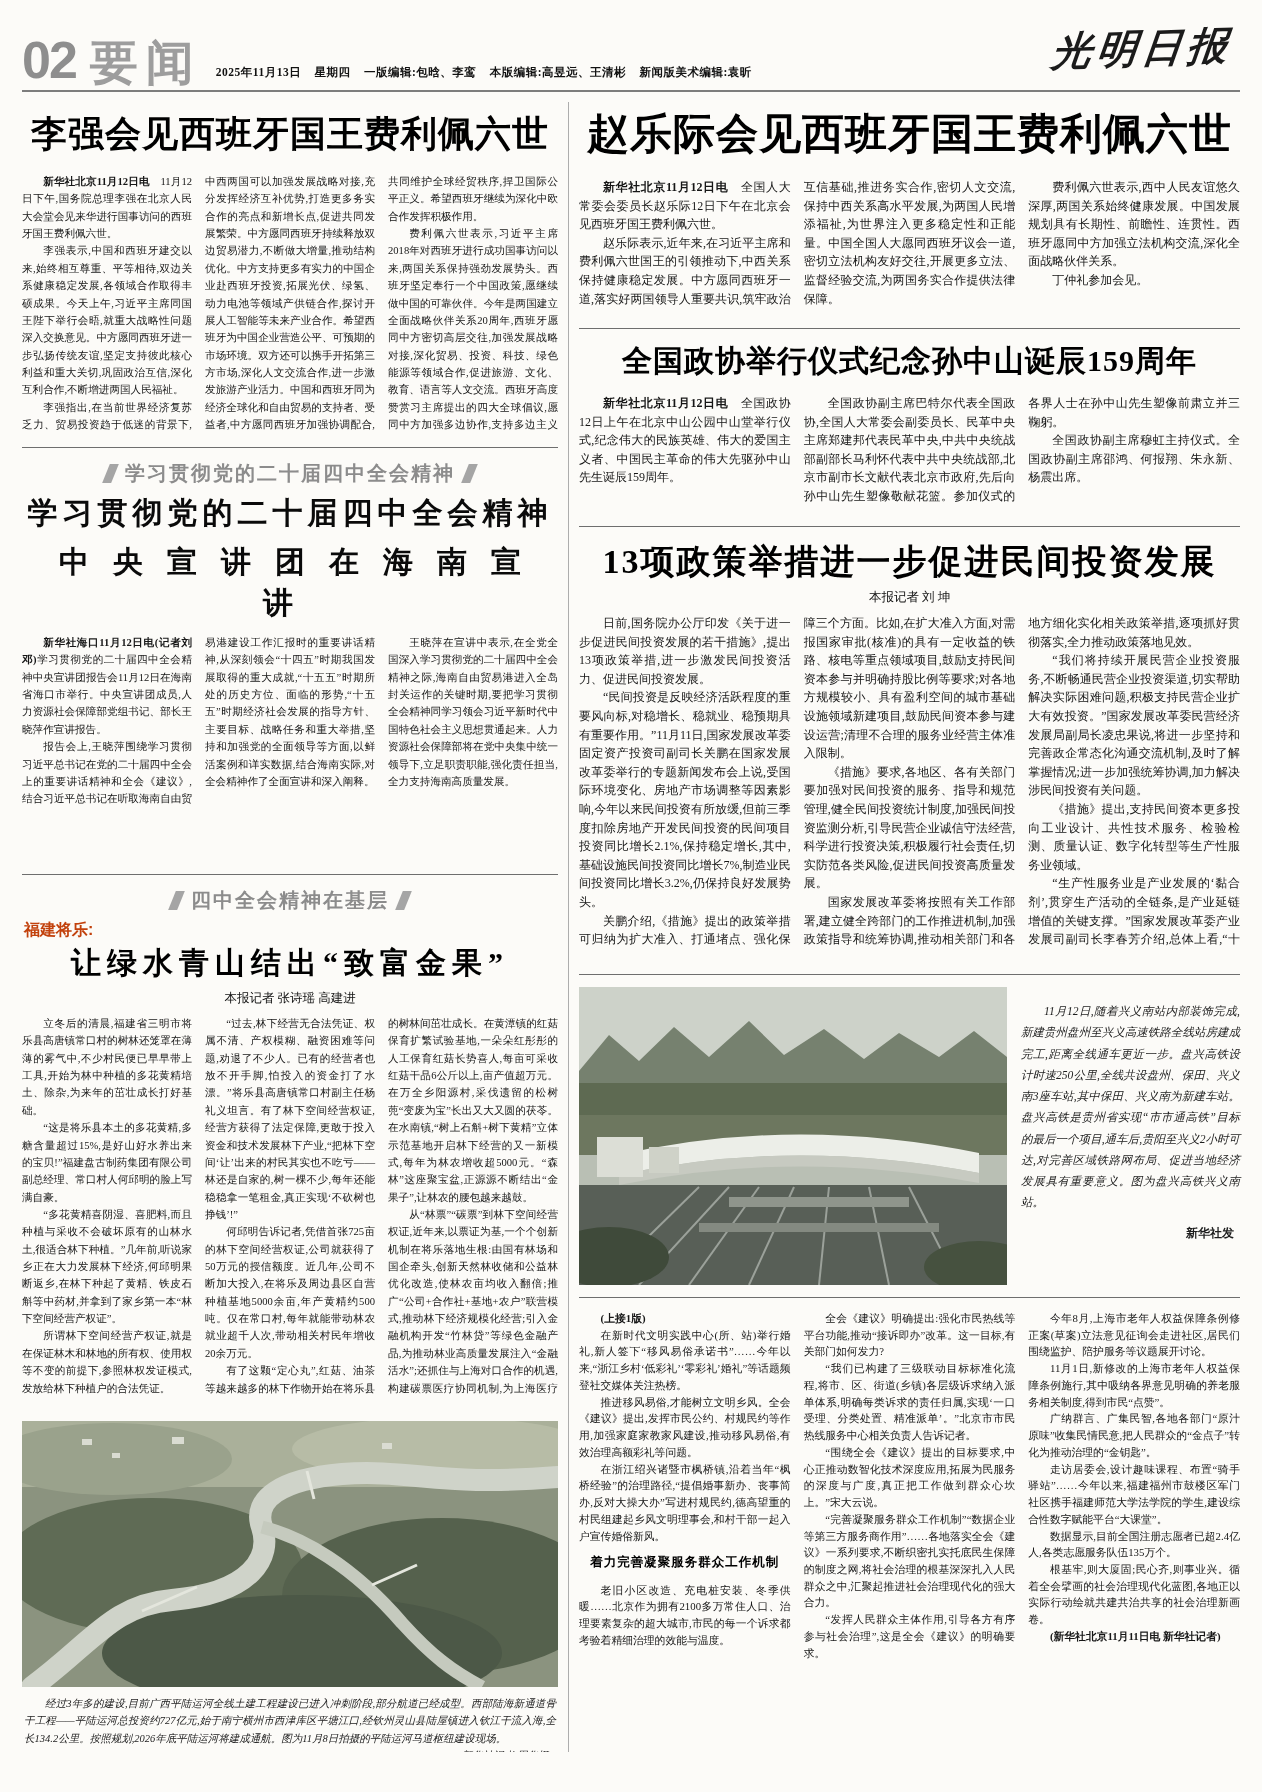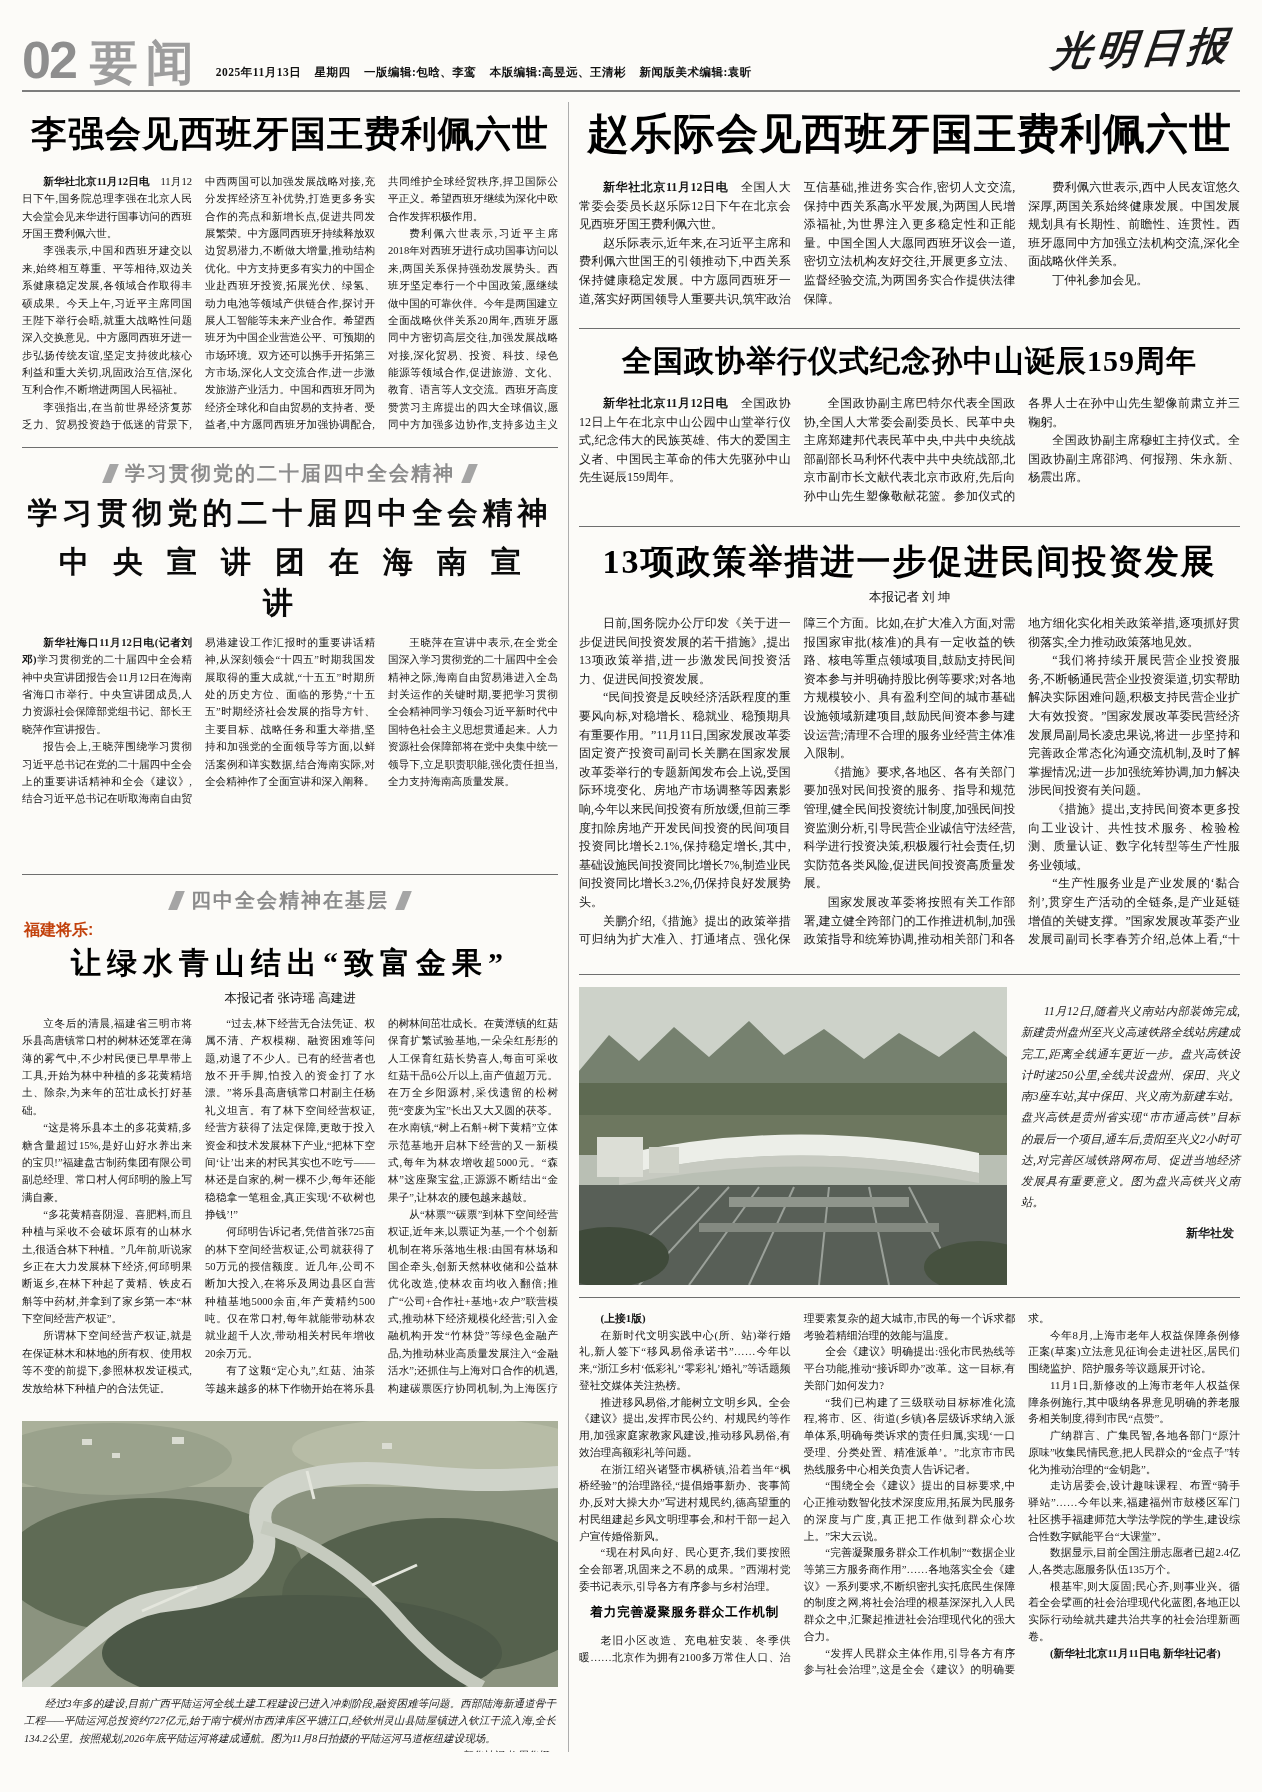--- a/index.html
+++ b/index.html
@@ -150,21 +150,21 @@
             <line x1="285" y1="50" x2="292" y2="78"></line>
             <line x1="350" y1="164" x2="395" y2="144"></line>
           </g>
           <g fill="#dadcd2">
             <rect x="60" y="18" width="10" height="6"></rect>
               <rect x="90" y="32" width="8" height="5"></rect>
             <rect x="150" y="16" width="12" height="7"></rect>
               <rect x="360" y="22" width="10" height="6"></rect>
           </g>
         </svg>
-        <p class="caption">经过3年多的建设,目前广西平陆运河全线土建工程建设已进入冲刺阶段,融资困难等问题。西部陆海新通道骨干工程——平陆运河总投资约727亿元,始于南宁横州市西津库区平塘江口,经钦州灵山县陆屋镇进入钦江干流入海,全长134.2公里。按照规划,2026年底平陆运河将建成通航。图为11月8日拍摄的平陆运河马道枢纽建设现场。</p>
+        <p class="caption">经过3年多的建设,目前广西平陆运河全线土建工程建设已进入冲刺阶段,部分航道已经成型。西部陆海新通道骨干工程——平陆运河总投资约727亿元,始于南宁横州市西津库区平塘江口,经钦州灵山县陆屋镇进入钦江干流入海,全长134.2公里。按照规划,2026年底平陆运河将建成通航。图为11月8日拍摄的平陆运河马道枢纽建设现场。</p>
         <p class="credit">新华社记者 周华摄</p>
       </article>
 
     </section>
 
     <div class="vrule"></div>
 
     <section class="col-right">
 
       <article>
@@ -243,21 +243,20 @@
       </div>
 
       <hr class="rule">
 
       <article>
         <div class="cols3 body-right body-shangjie">
             <p class="para"><b>(上接1版)</b></p>
             <p class="para">在新时代文明实践中心(所、站)举行婚礼,新人签下“移风易俗承诺书”……今年以来,“浙江乡村‘低彩礼’‘零彩礼’婚礼”等话题频登社交媒体关注热榜。</p>
             <p class="para">推进移风易俗,才能树立文明乡风。全会《建议》提出,发挥市民公约、村规民约等作用,加强家庭家教家风建设,推动移风易俗,有效治理高额彩礼等问题。</p>
             <p class="para">在浙江绍兴诸暨市枫桥镇,沿着当年“枫桥经验”的治理路径,“提倡婚事新办、丧事简办,反对大操大办”写进村规民约,德高望重的村民组建起乡风文明理事会,和村干部一起入户宣传婚俗新风。</p>
-            <p class="para">“现在村风向好、民心更齐,我们要按照全会部署,巩固来之不易的成果。”西湖村党委书记表示,引导各方有序参与乡村治理。</p>
             <p class="sub-head">着力完善凝聚服务群众工作机制</p>
             <p class="para">老旧小区改造、充电桩安装、冬季供暖……北京作为拥有2100多万常住人口、治理要素复杂的超大城市,市民的每一个诉求都考验着精细治理的效能与温度。</p>
             <p class="para">全会《建议》明确提出:强化市民热线等平台功能,推动“接诉即办”改革。这一目标,有关部门如何发力?</p>
             <p class="para">“我们已构建了三级联动目标标准化流程,将市、区、街道(乡镇)各层级诉求纳入派单体系,明确每类诉求的责任归属,实现‘一口受理、分类处置、精准派单’。”北京市市民热线服务中心相关负责人告诉记者。</p>
             <p class="para">“围绕全会《建议》提出的目标要求,中心正推动数智化技术深度应用,拓展为民服务的深度与广度,真正把工作做到群众心坎上。”宋大云说。</p>
             <p class="para">“完善凝聚服务群众工作机制”“数据企业等第三方服务商作用”……各地落实全会《建议》一系列要求,不断织密扎实托底民生保障的制度之网,将社会治理的根基深深扎入人民群众之中,汇聚起推进社会治理现代化的强大合力。</p>
             <p class="para">“发挥人民群众主体作用,引导各方有序参与社会治理”,这是全会《建议》的明确要求。</p>
             <p class="para">今年8月,上海市老年人权益保障条例修正案(草案)立法意见征询会走进社区,居民们围绕监护、陪护服务等议题展开讨论。</p>
             <p class="para">11月1日,新修改的上海市老年人权益保障条例施行,其中吸纳各界意见明确的养老服务相关制度,得到市民“点赞”。</p>
             <p class="para">广纳群言、广集民智,各地各部门“原汁原味”收集民情民意,把人民群众的“金点子”转化为推动治理的“金钥匙”。</p>

